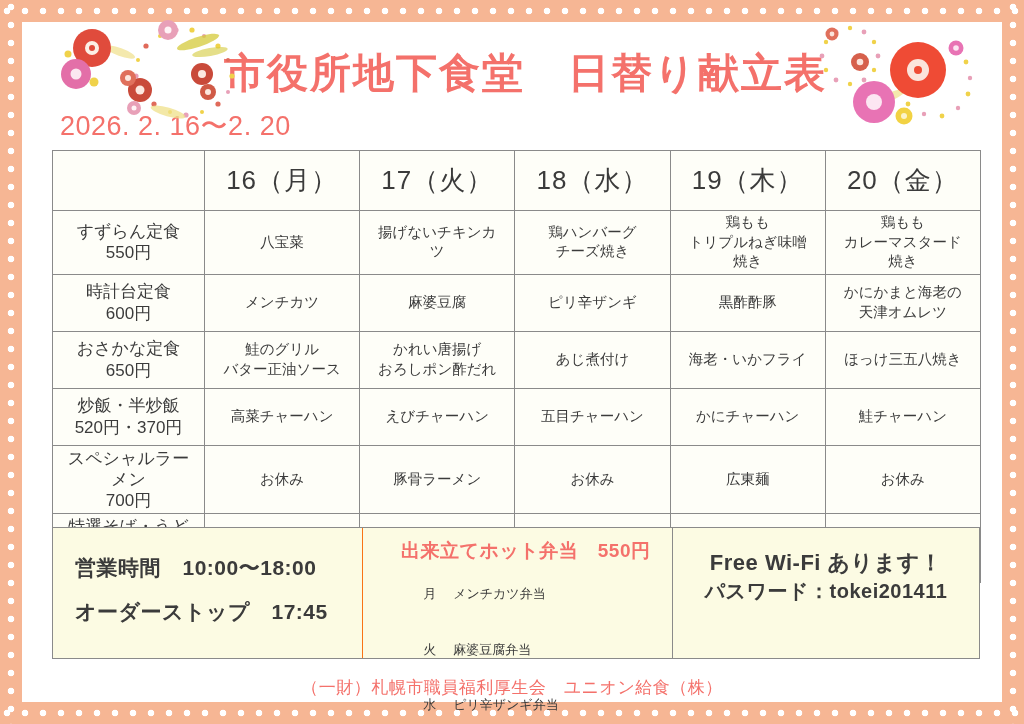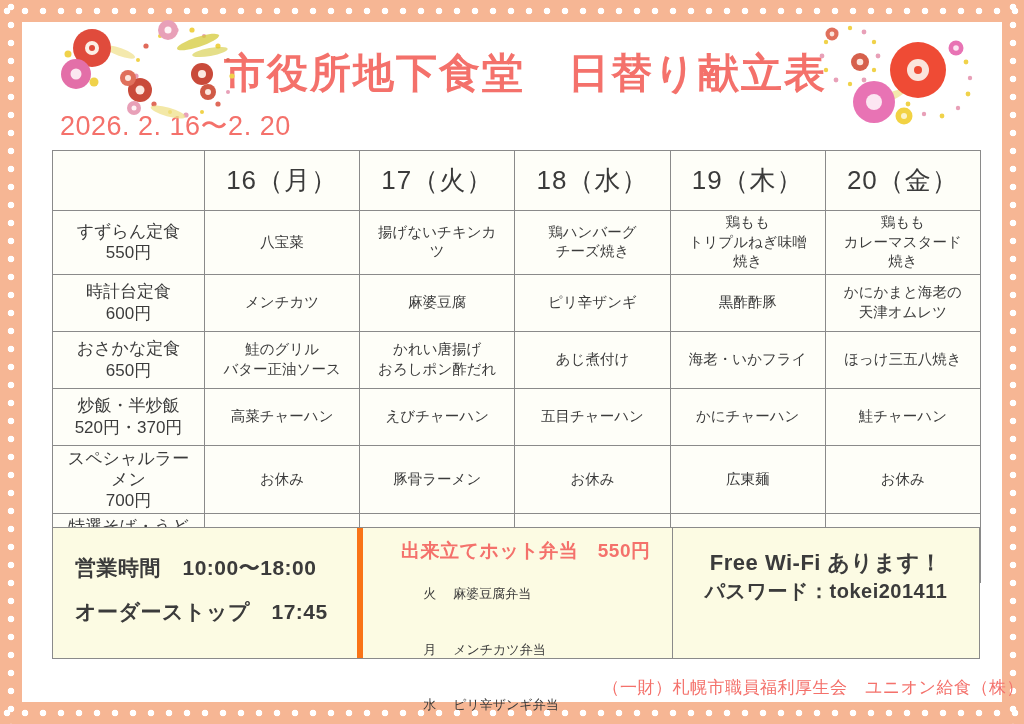--- a/index.html
+++ b/index.html
@@ -142,21 +142,21 @@
     display: flex;
     border: 1px solid #8a8a8a;
     box-sizing: border-box;
     background: #FCFBE3;
   }
   .panel {
     box-sizing: border-box;
     height: 100%;
     position: relative;
   }
-  .panel-hours { width: 310px; border-right: 6px solid #f97316; padding: 26px 0 0 22px; }
+  .panel-hours { width: 310px; border-right: 1px solid #f97316; padding: 26px 0 0 22px; }
   .panel-bento { width: 310px; border-right: 1px solid #8a8a8a; padding: 8px 0 0 14px; }
   .panel-wifi  { width: 306px; padding: 20px 0 0 0; text-align: center; }
 
   .hours-line {
     font-size: 21px;
     font-weight: bold;
     color: #3b3b3b;
     letter-spacing: 0.5px;
     margin-bottom: 16px;
     white-space: pre;
@@ -196,21 +196,21 @@
     letter-spacing: 0.5px;
     margin-bottom: 5px;
     white-space: pre;
   }
 
   .footer-credit {
     position: absolute;
     left: 0;
     top: 676px;
     width: 1024px;
-    text-align: right;
+    text-align: center;
     font-size: 17px;
     color: #F4716B;
     letter-spacing: 0.5px;
     white-space: pre;
   }
 </style>
 </head>
 <body>
 
 <div class="frame">
@@ -421,24 +421,24 @@
 
     <div class="panel panel-hours">
       <div class="hours-line">営業時間　10:00〜18:00</div>
       <div class="hours-line">オーダーストップ　17:45</div>
     </div>
 
     <div class="panel panel-bento">
       <div class="bento-title">出来立てホット弁当　550円</div>
       <ul class="bento-list">
         <li class="bento-item">
-          <span class="dow">火</span><span>麻婆豆腐弁当</span>
+          <span class="dow">月</span><span>メンチカツ弁当</span>
         </li>
         <li class="bento-item">
-          <span class="dow">月</span><span>メンチカツ弁当</span>
+          <span class="dow">火</span><span>麻婆豆腐弁当</span>
         </li>
         <li class="bento-item">
           <span class="dow">水</span><span>ピリ辛ザンギ弁当</span>
         </li>
 
       </ul>
 
     </div>
 
     <div class="panel panel-wifi">

